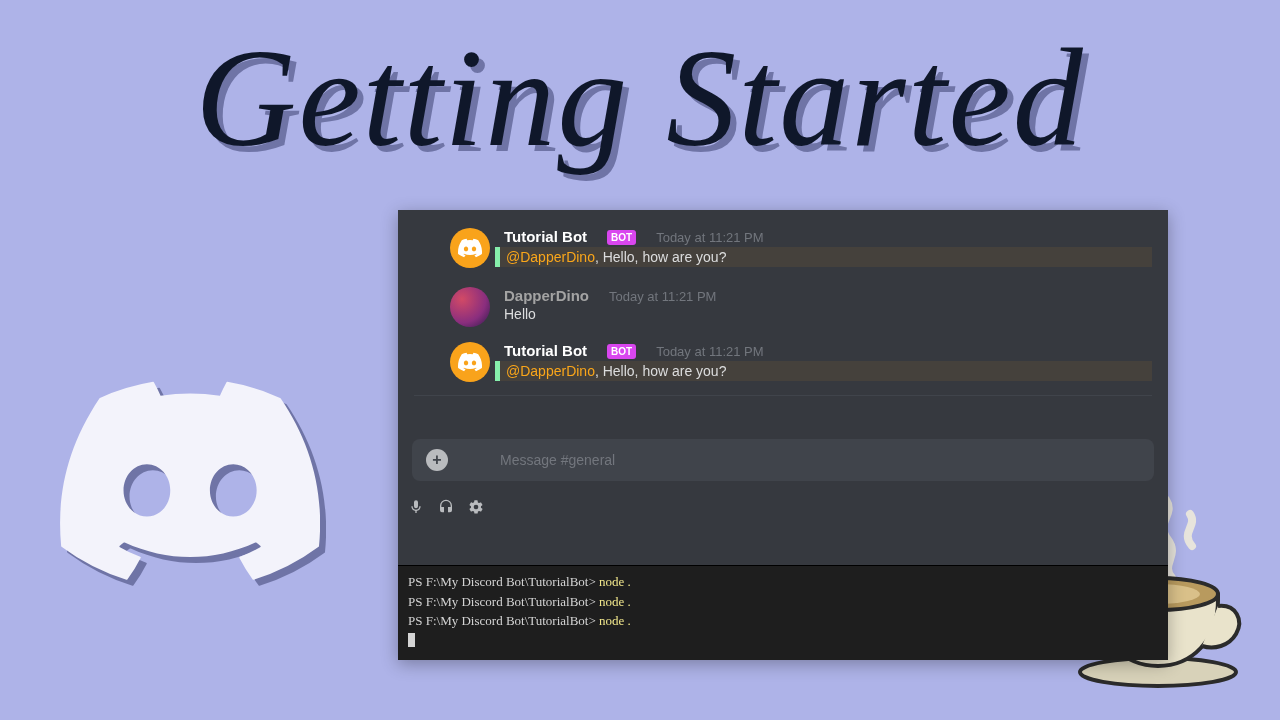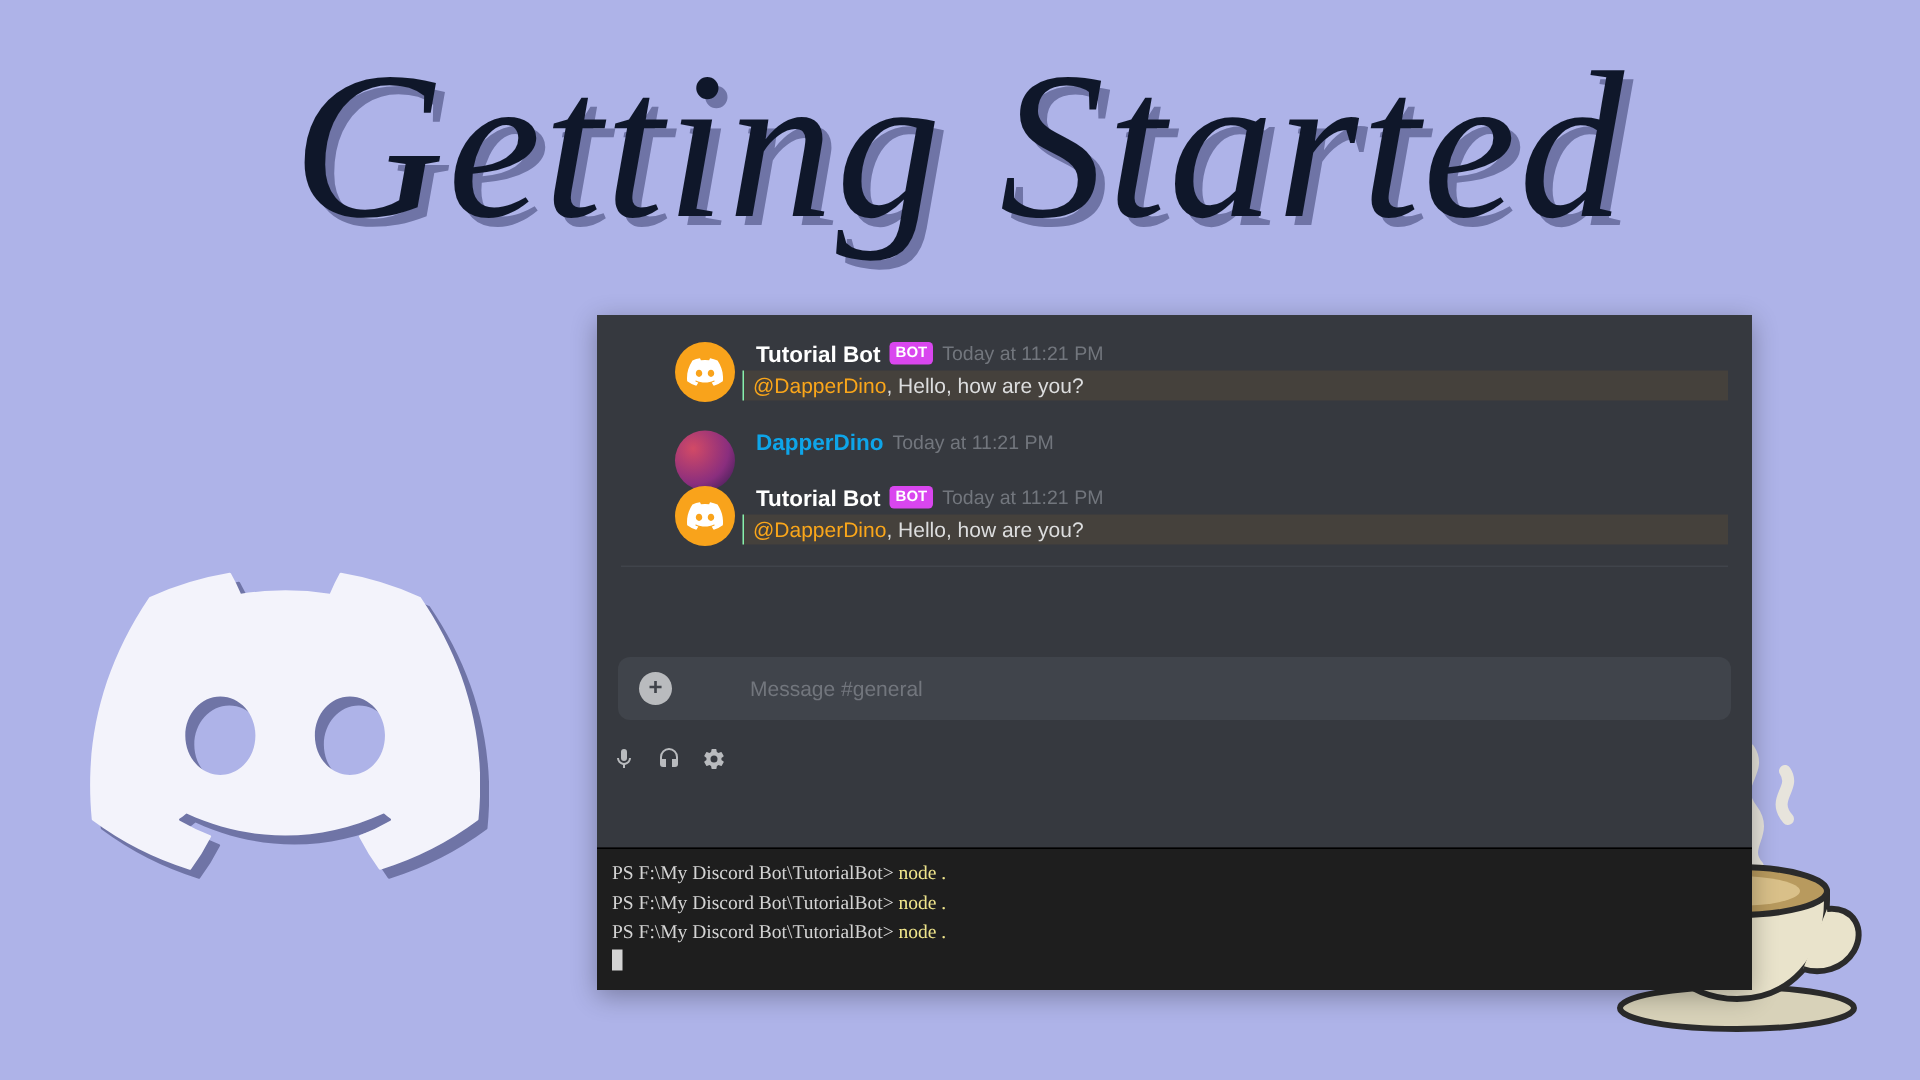--- a/index.html
+++ b/index.html
@@ -72,42 +72,42 @@
     background: #f9a31b;
     display: flex; align-items: center; justify-content: center;
   }
   .avatar svg { width: 24px; height: 24px; color: #fff; }
   .avatar.user {
     background: radial-gradient(circle at 30% 30%, #d24a66, #8a2e7e 60%, #2b1a4a);
   }
 
   .msg .body { margin-left: 46px; min-width: 0; flex: 1; }
 
-  .author-line { display: flex; align-items: flex-start; gap: 6px; }
+  .author-line { display: flex; align-items: flex-end; gap: 20px; }
   .author { font-weight: 600; font-size: 15px; color: #fff; }
-  .author.user { color: #0ea5e9; }
+  .author.user { color: #a3a3a3; }
   .bot-badge {
     background: #d946ef;
     color: #fff;
     font-size: 10px;
     font-weight: 700;
     padding: 1px 4px;
     border-radius: 3px;
     line-height: 1.3;
   }
   .timestamp { color: #72767d; font-size: 13px; }
 
   .content {
     color: #dcddde;
     font-size: 14px;
     margin-top: 2px;
   }
   .content.mention-line {
     background: rgba(250,166,26,.08);
-    border-left: 1px solid #86efac;
+    border-left: 5px solid #86efac;
     padding: 2px 4px 2px 6px;
     margin-left: -9px;
   }
   .mention { color: #faa61a; }
 
   .divider {
     height: 1px;
     background: #40444b;
     margin: 8px 16px 0 16px;
   }
@@ -219,20 +219,21 @@
       </div>
     </div>
 
     <div class="msg">
       <div class="avatar user"></div>
       <div class="body">
         <div class="author-line">
           <span class="author user">DapperDino</span>
           <span class="timestamp">Today at 11:21 PM</span>
         </div>
+        <div class="content">Hello</div>
       </div>
     </div>
 
     <div class="msg">
       <div class="avatar">
         <svg viewBox="0 0 71 55" fill="currentColor">
             <path d="M60.1 4.9A58.5 58.5 0 0 0 45.7.5a.22.22 0 0 0-.23.1 40.8 40.8 0 0 0-1.8 3.7 54 54 0 0 0-16.2 0 37.4 37.4 0 0 0-1.83-3.7.23.23 0 0 0-.23-.1A58.4 58.4 0 0 0 10.9 4.9a.2.2 0 0 0-.1.08C1.6 18.7-.94 32.1.32 45.4a.24.24 0 0 0 .1.17 58.9 58.9 0 0 0 17.72 9 .23.23 0 0 0 .25-.08 42.1 42.1 0 0 0 3.63-5.9.22.22 0 0 0-.12-.31 38.8 38.8 0 0 1-5.54-2.64.23.23 0 0 1-.02-.38c.37-.28.74-.57 1.1-.86a.22.22 0 0 1 .23-.03c11.62 5.3 24.2 5.3 35.68 0a.22.22 0 0 1 .23.02c.36.3.73.59 1.1.87a.23.23 0 0 1-.01.38 36.4 36.4 0 0 1-5.55 2.63.23.23 0 0 0-.12.32 47.25 47.25 0 0 0 3.62 5.9.23.23 0 0 0 .25.07 58.7 58.7 0 0 0 17.76-9 .23.23 0 0 0 .1-.16c1.5-15.3-2.48-28.6-10.5-40.4a.18.18 0 0 0-.09-.09ZM23.73 37.3c-3.5 0-6.38-3.2-6.38-7.14 0-3.94 2.82-7.15 6.38-7.15 3.6 0 6.44 3.24 6.38 7.15 0 3.94-2.82 7.15-6.38 7.15Zm23.59 0c-3.5 0-6.38-3.2-6.38-7.14 0-3.94 2.82-7.15 6.38-7.15 3.6 0 6.44 3.24 6.38 7.15 0 3.94-2.79 7.15-6.38 7.15Z"></path>
           </svg>
       </div>
       <div class="body">

